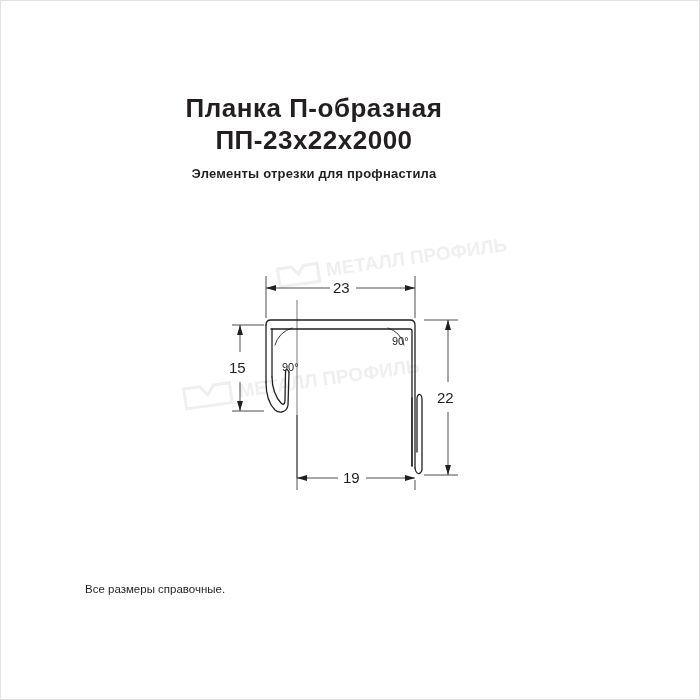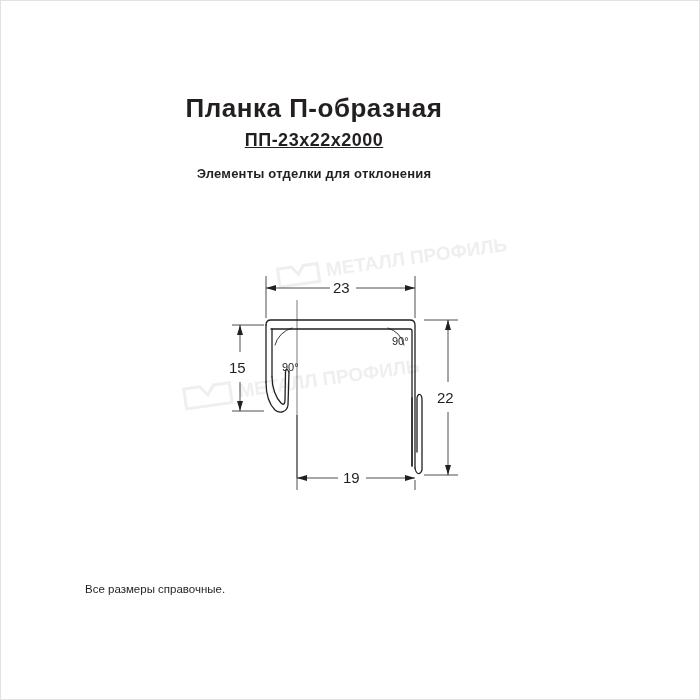--- a/index.html
+++ b/index.html
@@ -36,25 +36,24 @@
     width: 628px;
     text-align: center;
   }
   .title-line1 {
     font-size: 26px;
     font-weight: bold;
     letter-spacing: 0.5px;
     line-height: 32px;
   }
   .title-line2 {
-    font-size: 18px;
+    font-size: 26px;
     font-weight: bold;
     letter-spacing: 0.5px;
     line-height: 32px;
-    text-decoration: underline;
   }
   .subtitle {
     font-size: 13px;
     font-weight: bold;
     margin-top: 10px;
     letter-spacing: 0.2px;
   }
   .drawing {
     position: absolute;
     left: 0;
@@ -98,21 +97,21 @@
       <g transform="rotate(-8 130 30)">
         <path d="M8 40 L8 20 L24 20 L31 29 L38 20 L54 20 L54 40 Z" fill="none" stroke="#efeff1" stroke-width="3"></path>
         <text x="62" y="36" font-family="Liberation Sans, sans-serif" font-size="19" font-weight="bold" fill="#efeff1">МЕТАЛЛ ПРОФИЛЬ</text>
       </g>
     </svg>
   </div>
 
   <div class="title-block">
     <div class="title-line1">Планка П-образная</div>
     <div class="title-line2">ПП-23х22х2000</div>
-    <div class="subtitle">Элементы отделки для отклонения</div>
+    <div class="subtitle">Элементы отрезки для профнастила</div>
   </div>
 
   <svg class="drawing" viewBox="0 0 700 700" xmlns="http://www.w3.org/2000/svg">
     <g stroke="#231f20" fill="none" stroke-width="1.3" stroke-linejoin="round" stroke-linecap="round">
 
       <path d="M266 325
                C 266 322, 268 320, 271 320
                L 410 320
                C 413 320, 415 322, 415 325
                L 415 468"></path>

